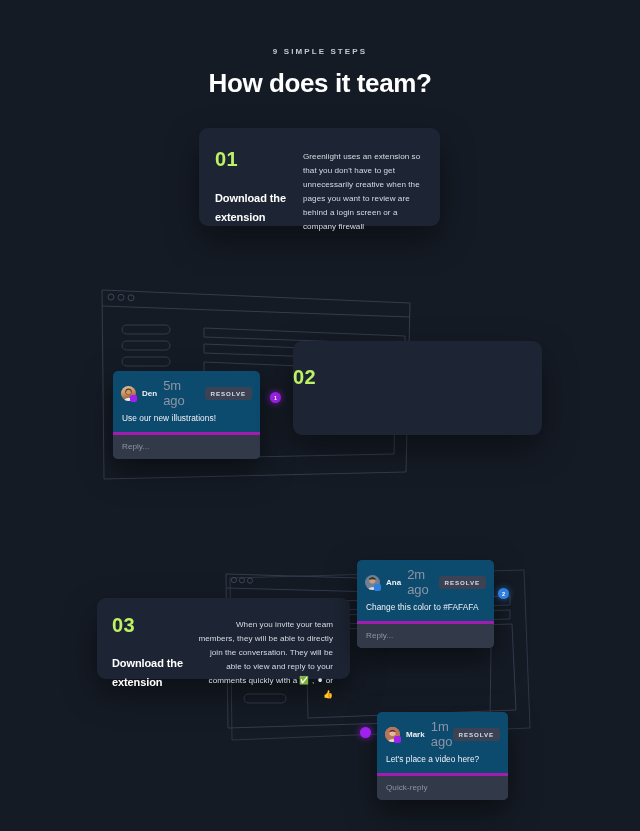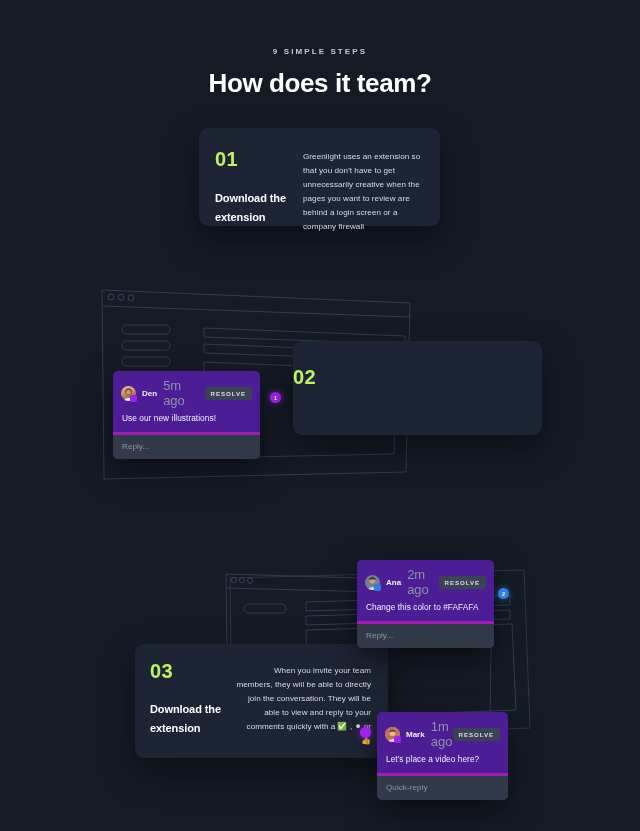--- a/index.html
+++ b/index.html
@@ -43,36 +43,36 @@
   #card1{left:199px;top:128px;width:241px;height:98px;padding:0;}
   #card1 .step-left{position:absolute;left:16px;top:21px;width:95px;}
   #card1 .step-num{margin-bottom:20px;}
   #card1 .step-body{position:absolute;left:104px;top:22px;width:128px;}
 
   #card2{left:293px;top:341px;width:249px;height:94px;}
   #card2 .step-left{position:absolute;left:0;top:18px;width:100px;margin-top:8px;}
   #card2 .step-num{margin-bottom:19px;}
   #card2 .step-body{position:absolute;left:106px;top:26px;width:132px;}
 
-  #card3{left:97px;top:644px;width:253px;height:114px;margin-left:38px;}
+  #card3{left:97px;top:598px;width:253px;height:81px;}
   #card3 .step-left{position:absolute;left:15px;top:17px;width:95px;}
   #card3 .step-num{margin-bottom:19px;}
   #card3 .step-body{position:absolute;left:101px;top:20px;width:135px;text-align:right;}
 
   .emj{font-family:"DejaVu Sans",sans-serif;font-size:8px;}
 
   
   .wire{position:absolute;}
   .wire svg{display:block;overflow:visible;}
 
   
   .comment{
     position:absolute;border-radius:5px;overflow:hidden;
     box-shadow:0 12px 30px rgba(0,0,0,.5);
-    background:#4c1d95;
+    background:#0c4a6e;
   }
   .c-head{display:flex;align-items:center;padding:7px 8px 5px 8px;}
   .avatar{
     position:relative;width:15px;height:15px;border-radius:50%;
     flex:0 0 auto;margin-right:6px;overflow:visible;
   }
   .avatar .face{
     position:absolute;inset:0;border-radius:50%;overflow:hidden;
   }
   .avatar .dot{

